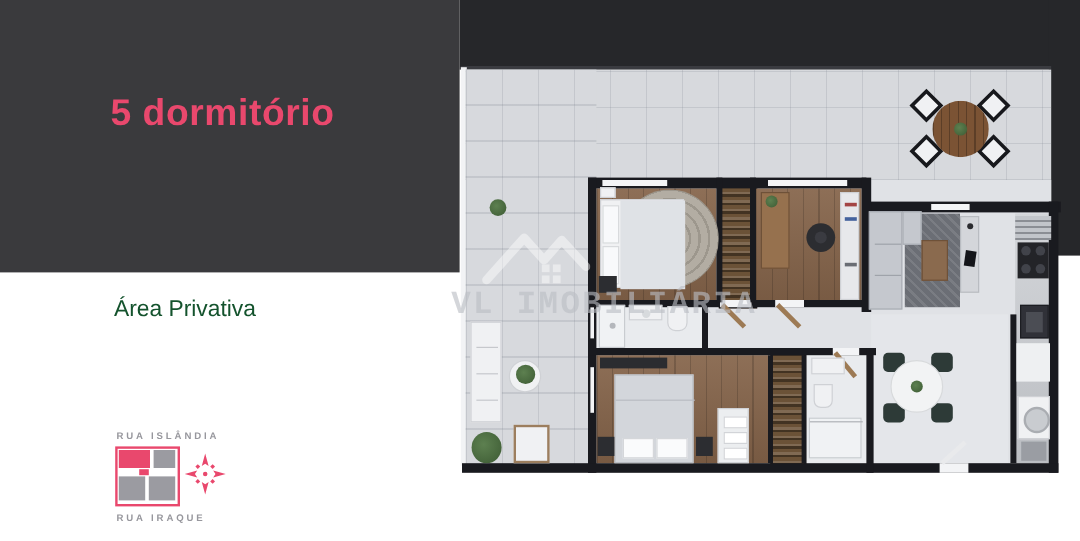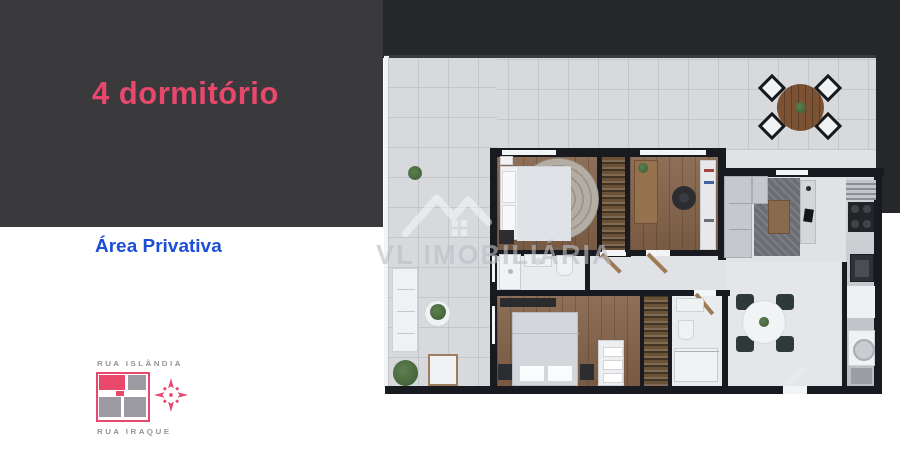--- a/index.html
+++ b/index.html
@@ -3,21 +3,21 @@
 <meta charset="utf-8">
 <style>
   html,body{margin:0;padding:0;background:#ffffff;}
   .canvas{position:relative;width:900px;height:451px;overflow:hidden;background:#ffffff;
           font-family:"Liberation Sans",sans-serif;}
   
   .dark-block{position:absolute;left:0;top:0;width:383px;height:227px;background:#3a3a3d;}
   .headline{position:absolute;left:92px;top:74px;color:#e9486d;font-weight:bold;
             font-size:31px;line-height:39px;letter-spacing:.5px;}
   .headline-note{position:absolute;left:94px;top:150px;color:#e9486d;font-weight:bold;font-size:22px;}
-  .area-label{position:absolute;left:95px;top:235px;color:#1d4ed8;font-weight:700;font-size:19px;}
+  .area-label{position:absolute;left:95px;top:247px;color:#14532d;font-weight:400;font-size:19px;}
   .area-value{position:absolute;left:93px;top:268px;color:#e9486d;font-weight:bold;font-size:38px;}
   .street{position:absolute;color:#97979d;font-size:8px;font-weight:bold;letter-spacing:2.4px;}
   .street-top{left:97px;top:359px;}
   .street-bottom{left:97px;top:427px;}
   .lot{position:absolute;left:96px;top:372px;width:50px;height:46px;border:2px solid #e9486d;background:#ffffff;}
   .lot i{position:absolute;display:block;}
   .lot-tl{left:1px;top:1px;width:26px;height:15px;background:#e9486d;}
   .lot-tr{left:30px;top:1px;width:18px;height:15px;background:#9b9ba1;}
   .lot-notch{left:18px;top:17px;width:8px;height:5px;background:#e9486d;}
   .lot-bl{left:1px;top:23px;width:22px;height:20px;background:#9b9ba1;}
@@ -51,31 +51,31 @@
   
   .white-furn{background:#f0f1f3;border:1px solid #cfd1d5;}
   .gray-furn{background:#c5c8ce;border:1px solid #a9adb4;}
   .dark-furn{background:#2c2d31;}
   .wood-furn{background:#96714e;border:1px solid #6e5138;}
   .plant{border-radius:50%;background:radial-gradient(circle at 40% 40%,#5d8050,#3c5a33);}
   .circle{border-radius:50%;}
   
   .wm-icon{position:absolute;left:400px;top:184px;width:92px;height:58px;opacity:.55;}
   .wm-text{position:absolute;left:376px;top:240px;font-size:27px;font-weight:bold;letter-spacing:2px;
-           color:rgba(186,189,196,.62);}
+           color:rgba(186,189,196,.62);font-family:Liberation Mono, monospace;}
 </style>
 </head>
 <body>
 
 <div class="canvas">
 
   <div class="dark-block"></div>
 
   <div class="headline">
-    <div>4 dormitório</div>
+    <div>5 dormitório</div>
   </div>
 
   <div class="area-label">Área Privativa</div>
 
   <div class="street street-top">RUA ISLÂNDIA</div>
   <div class="lot">
     <i class="lot-tl"></i>
     <i class="lot-tr"></i>
     <i class="lot-notch"></i>
     <i class="lot-bl"></i>

